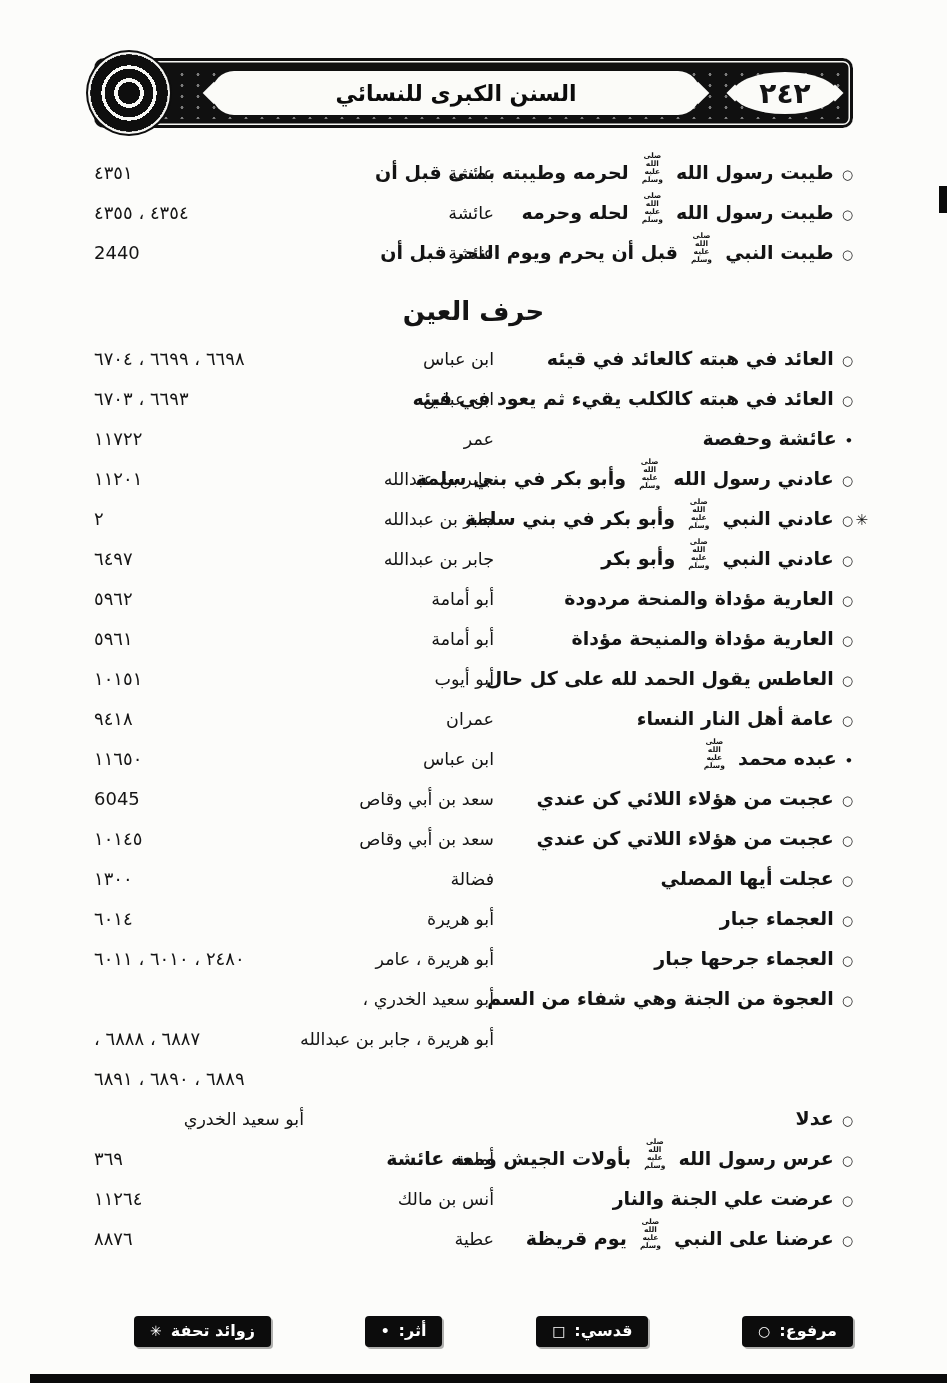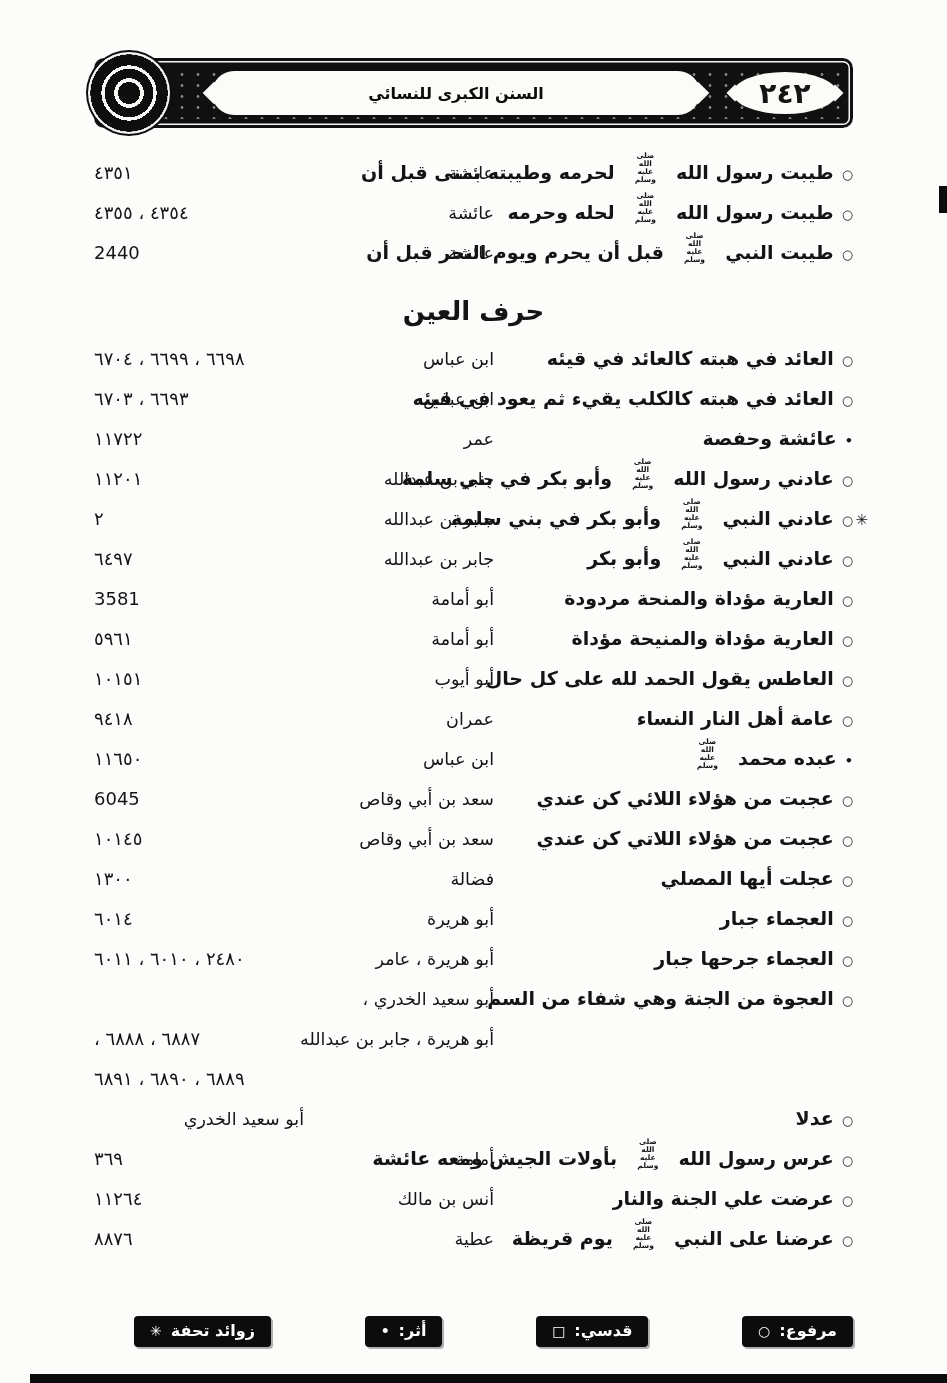--- a/index.html
+++ b/index.html
@@ -47,21 +47,21 @@
     display:flex; align-items:center; justify-content:center;
   }
   .cartouche::before, .cartouche::after {
     content:""; position:absolute; top:50%;
     width:16px; height:16px; background:#fbfbf8;
     transform:translateY(-50%) rotate(45deg);
   }
   .cartouche::before { right:-6px; }
   .cartouche::after  { left:-6px; }
   .book-title {
-    font-size:16px; font-weight:bold; color:#0c0c0c;
+    font-size:22px; font-weight:bold; color:#0c0c0c;
     letter-spacing:1px; white-space:nowrap;
   }
   .pageno-cartouche {
     position:absolute; right:16px; top:50%;
     transform:translateY(-50%);
     width:104px; height:42px;
     background:#fbfbf8; border-radius:50%;
     display:flex; align-items:center; justify-content:center;
   }
   .pageno-cartouche::before, .pageno-cartouche::after {
@@ -104,21 +104,21 @@
   .cell-num {
     flex:0 0 190px;
     text-align:left;
     font-size:18px; font-weight:normal;
     white-space:nowrap;
   }
   .saw {
     display:inline-block; width:30px;
     font-size:7.5px; line-height:1.05; font-weight:bold;
     white-space:normal; text-align:center;
-    vertical-align:-3px; margin:0 9px;
+    vertical-align:-3px; margin:0 2px;
   }
 
   .section-heading {
     text-align:center;
     font-size:26px; font-weight:bold;
     margin:24px 0 12px 0;
     height:30px; line-height:30px;
   }
 
   
@@ -218,21 +218,21 @@
 
   <div class="row">
     <span class="cell-text"><span class="marker"></span><span class="bullet">○</span><span class="t">عادني النبي <span class="saw">صلى الله عليه وسلم</span> وأبو بكر</span></span>
     <span class="cell-narrator">جابر بن عبدالله</span>
     <span class="cell-num">٦٤٩٧</span>
   </div>
 
   <div class="row">
     <span class="cell-text"><span class="marker"></span><span class="bullet">○</span><span class="t">العارية مؤداة والمنحة مردودة</span></span>
     <span class="cell-narrator">أبو أمامة</span>
-    <span class="cell-num">3581</span>
+    <span class="cell-num">٥٩٦٢</span>
   </div>
 
   <div class="row">
     <span class="cell-text"><span class="marker"></span><span class="bullet">○</span><span class="t">العارية مؤداة والمنيحة مؤداة</span></span>
     <span class="cell-narrator">أبو أمامة</span>
     <span class="cell-num">٥٩٦١</span>
   </div>
 
   <div class="row">
     <span class="cell-text"><span class="marker"></span><span class="bullet">○</span><span class="t">العاطس يقول الحمد لله على كل حال</span></span>

